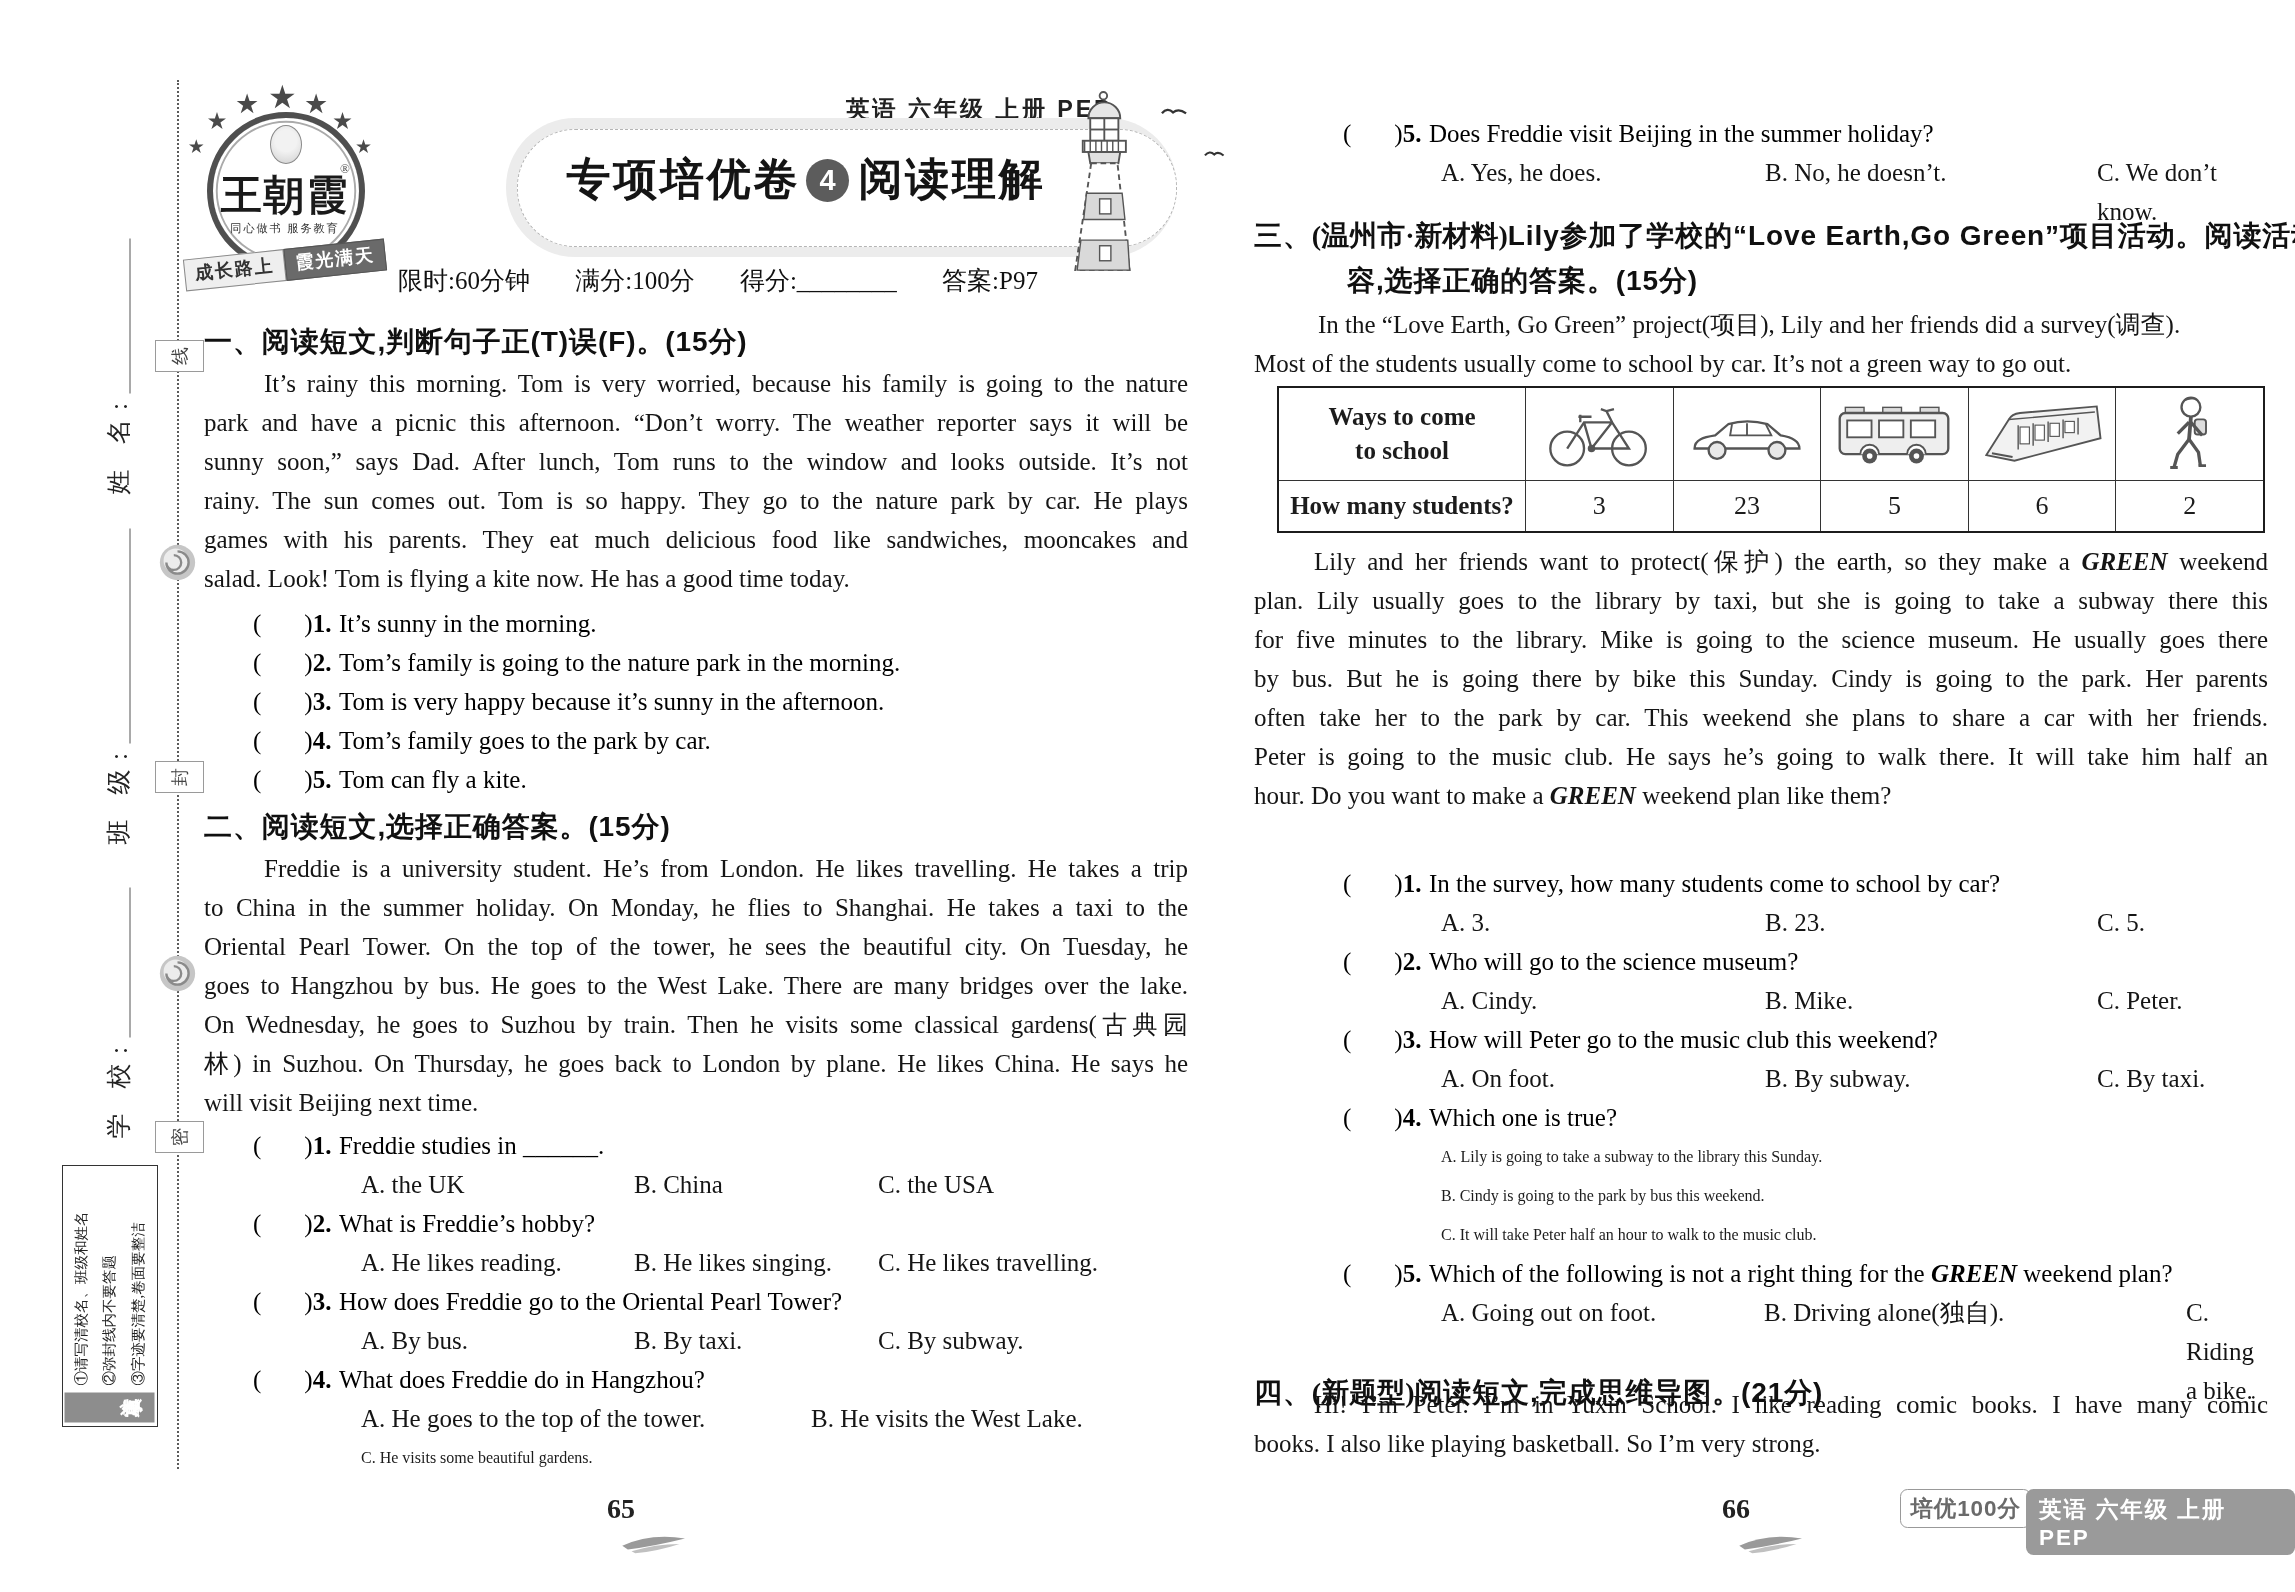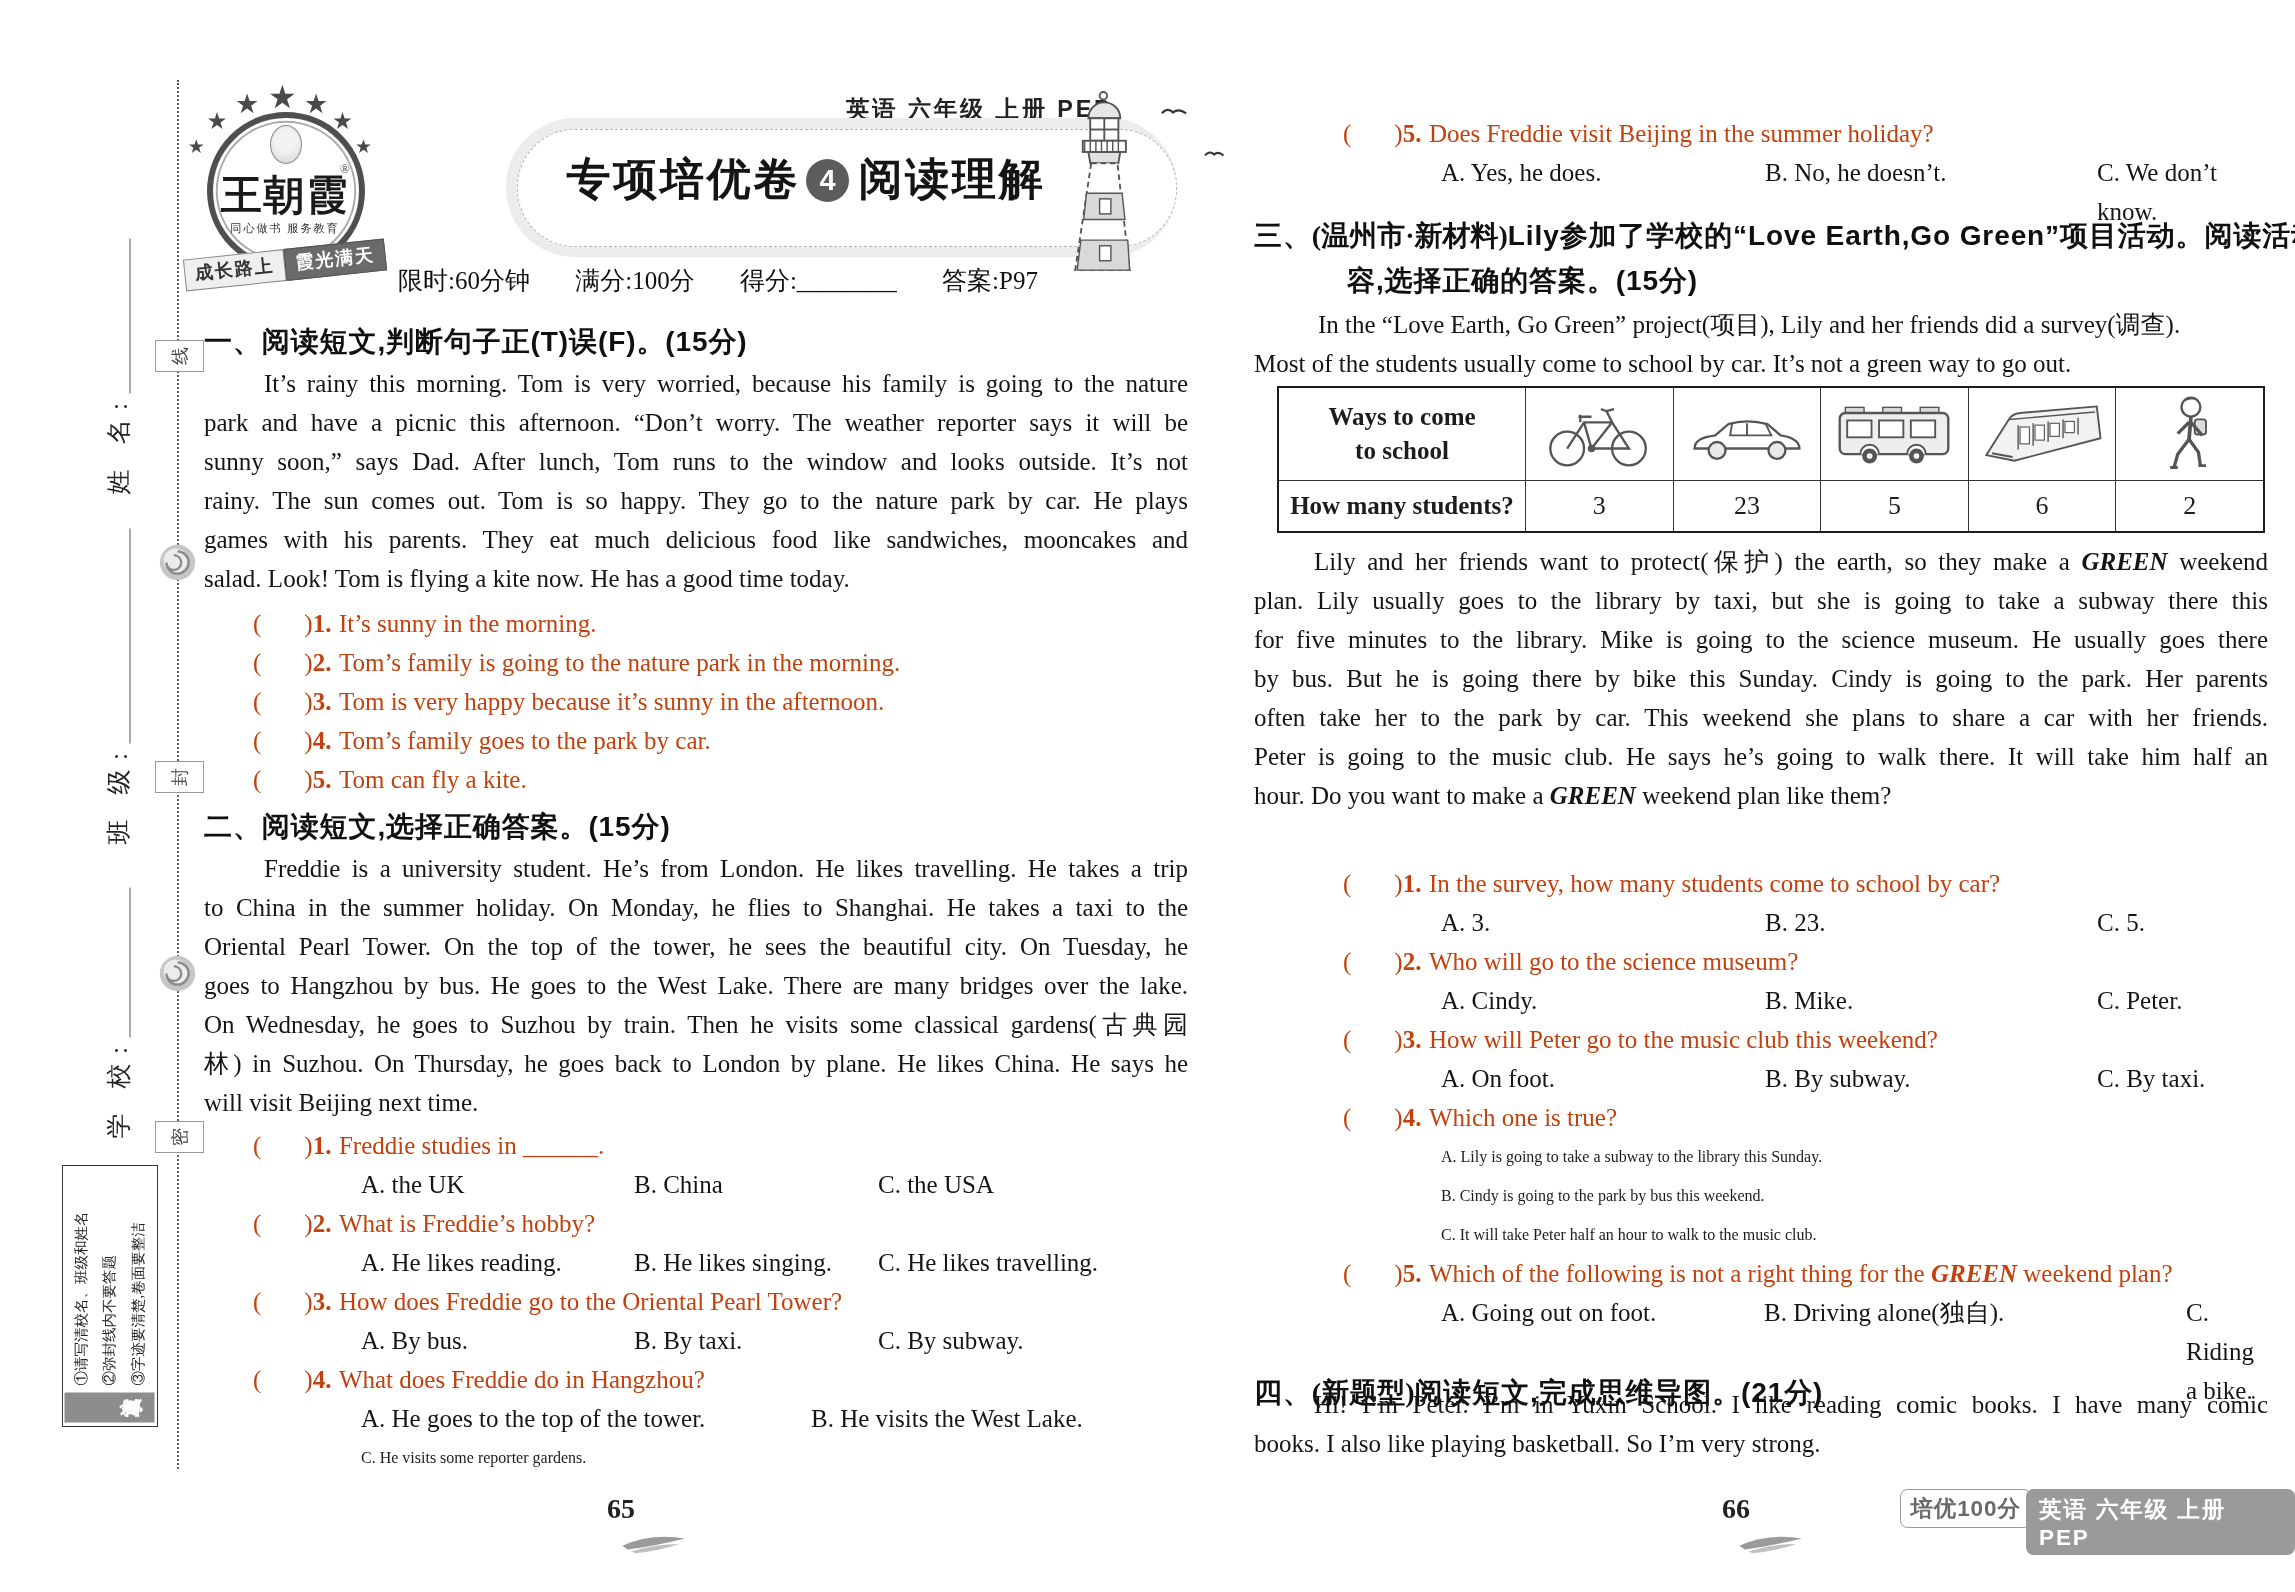--- a/index.html
+++ b/index.html
@@ -57,21 +57,21 @@
     display:flex;font-family:"Liberation Sans",sans-serif;font-weight:bold;font-size:18px;}
   .ribbon .r1{flex:1;background:#efefef;border:1.9px solid #8a8a8a;color:#333;text-align:center;line-height:28px;letter-spacing:1.9px;}
   .ribbon .r2{flex:1;background:#6a6a6a;border:1.9px solid #555;color:#fff;text-align:center;line-height:28px;letter-spacing:1.9px;}
 
   
   .sec-head{font-family:"Liberation Sans",sans-serif;font-weight:bold;font-size:28px;color:#101010;letter-spacing:0.9px;white-space:nowrap;}
   .sec-head .tag{font-weight:bold;font-family:"Liberation Serif",serif;font-size:28px;letter-spacing:0;}
   .para{font-size:25px;line-height:39px;color:#151515;}
   .jline{text-align:justify;text-align-last:justify;}
   .indent{text-indent:60px;}
-  .qrow{font-size:25px;line-height:39px;white-space:nowrap;color:#c2410c;}
+  .qrow{font-size:25px;line-height:39px;white-space:nowrap;color:#000000;}
   .gap{display:inline-block;width:43px;}
   .qnum{font-weight:bold;margin-right:7.5px;}
   .opts{display:grid;font-size:25px;line-height:39px;color:#151515;}
   .opts-l{padding-left:157px;grid-template-columns:273px 244px auto;}
   .opts-l2{padding-left:157px;grid-template-columns:450px auto;}
   .opts-r{padding-left:187px;grid-template-columns:324px 332px auto;}
   .opt-full{padding-left:187px;font-size:16px;line-height:39px;}
   .pl52{padding-left:49px;}
   .pl95{padding-left:89px;}
 
@@ -254,21 +254,21 @@
       <span>A. By bus.</span>
       <span>B. By taxi.</span>
       <span>C. By subway.</span>
     </div>
 
   <div class="qrow pl52"><span>(</span><span class="gap"></span><span>)</span><b class="qnum">4.</b><span>What does Freddie do in Hangzhou?</span></div>
   <div class="opts opts-l2">
       <span>A. He goes to the top of the tower.</span>
       <span>B. He visits the West Lake.</span>
     </div>
-  <div class="opt-full" style="padding-left:157px">C. He visits some reporter gardens.</div>
+  <div class="opt-full" style="padding-left:157px">C. He visits some beautiful gardens.</div>
 </div>
 
 <div class="abs pageno" style="left:607px;top:1493px">65</div>
 <div class="abs" style="left:618px;top:1531px">
   <svg width="75" height="24" viewBox="0 0 80 26">
       <path d="M4 16 Q34 2 72 8 Q40 16 10 20 Z" fill="#9a9a9a"></path>
       <path d="M14 22 Q40 14 66 14 Q42 22 18 24 Z" fill="#c0c0c0"></path>
     </svg>
 </div>
 

